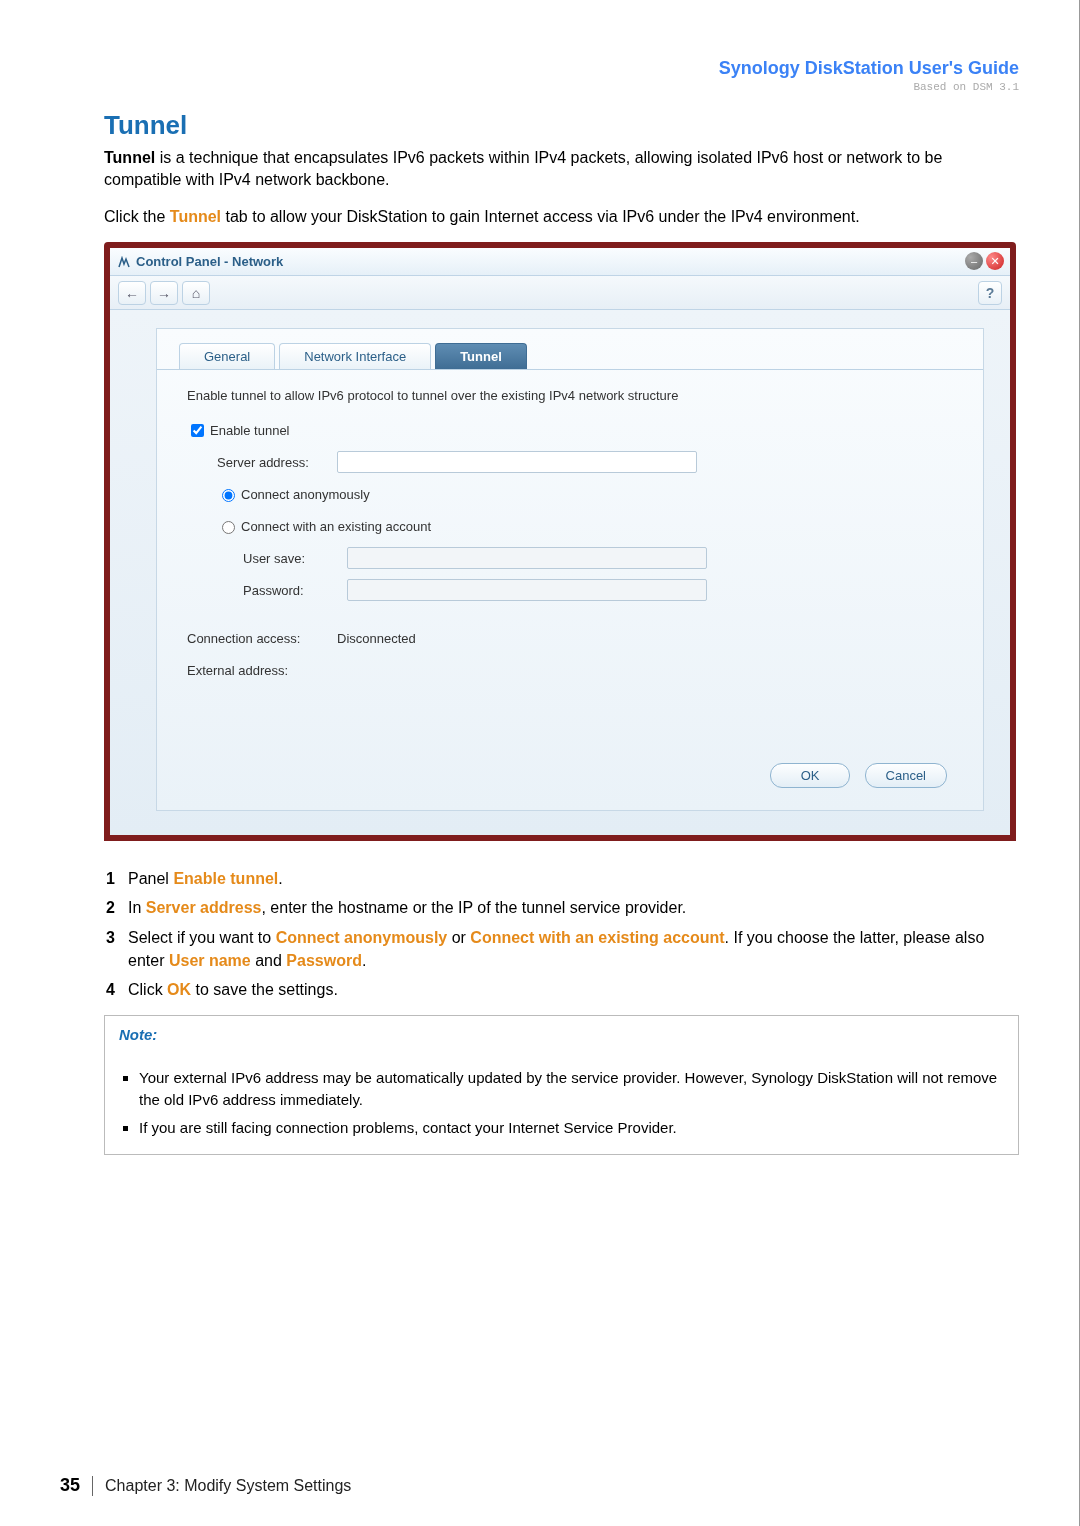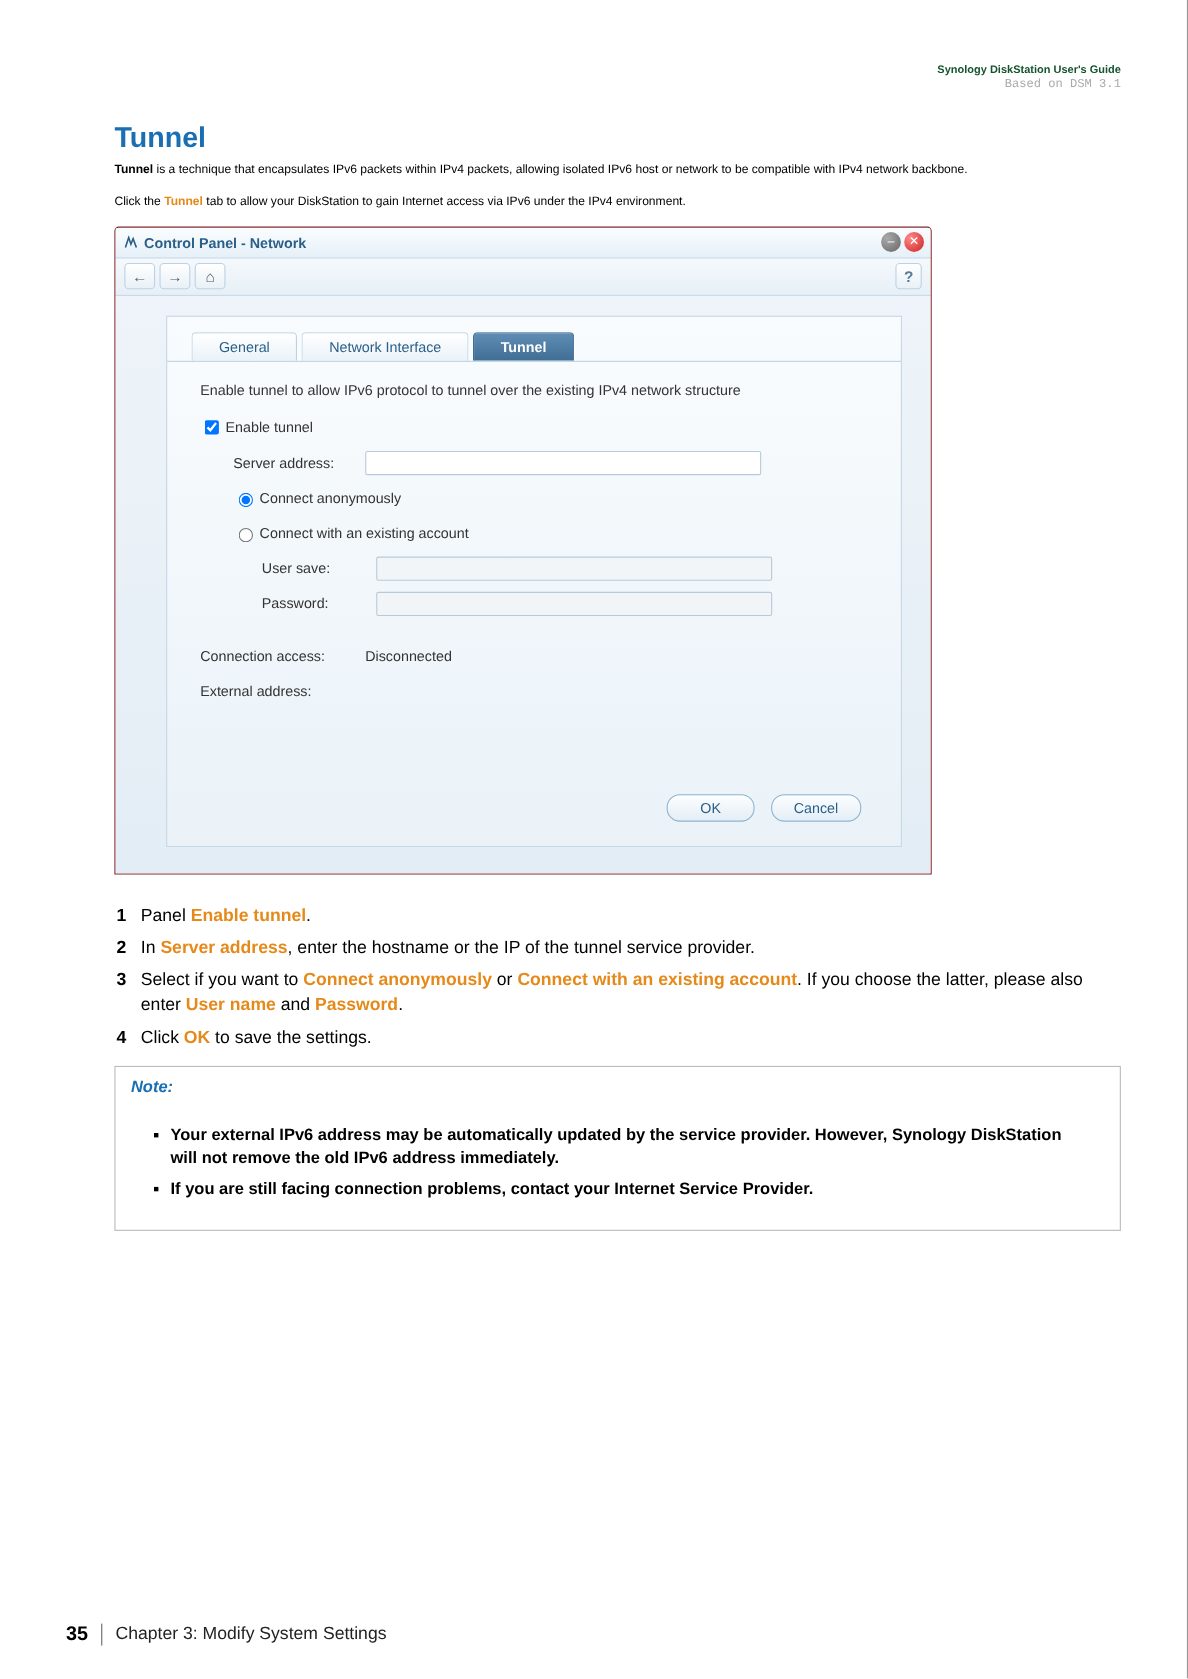--- a/index.html
+++ b/index.html
@@ -16,48 +16,48 @@
     border-right: 1px solid #999;
     min-height: 1526px;
     position: relative;
   }
   .header-right {
     position: absolute;
     top: 58px; right: 60px;
     text-align: right;
   }
   .header-guide {
-    font-size: 10px;
-    font-weight: bold;
-    color: #14532d;
+    font-size: 18px;
+    font-weight: bold;
+    color: #3b82f6;
   }
   .header-sub {
     font-size: 11px;
     color: #aaa;
     margin-top: 2px;
     font-family: Liberation Mono, monospace;
   }
   .content { margin-top: 50px; padding-left: 44px; }
   h1.section {
     color: #1a6fb3;
     font-size: 26px;
     font-weight: bold;
     margin: 0 0 6px 0;
   }
   p.body {
-    font-size: 11px;
+    font-size: 16px;
     line-height: 1.4;
     margin: 0 0 14px 0;
   }
   .kw { color: #e58a1a; font-weight: bold; }
   .kw-bold { font-weight: bold; }
   
   .window {
-    width: 743px;
-    border: 1px solid #7f1d1d;
+    width: 912px;
+    border: 6px solid #7f1d1d;
     border-radius: 4px 4px 0 0;
     background: #fff;
     margin: 10px 0 26px 0;
     overflow: hidden;
   }
   .win-title {
     height: 28px;
     background: linear-gradient(#fafdff,#e6f0f8);
     border-bottom: 1px solid #bfd4e6;
     display: flex;
@@ -181,21 +181,21 @@
     position:absolute; left:0; top:0;
     font-weight: bold;
   }
   .note-box {
     border: 1px solid #bbb;
     padding: 10px 14px 10px 14px;
     margin-top: 8px;
     width: 100%;
   }
   .note-title { color:#1a6fb3; font-style:italic; font-weight:bold; font-size:15px; margin-bottom:24px;}
-  ul.bul { margin:16px; padding-left: 20px; font-weight: bold; }
+  ul.bul { margin:0; padding-left: 20px; }
   ul.bul li { font-size:15px; margin-bottom:6px; list-style-type: square; line-height:1.45;}
   
   .footer {
     position: absolute;
     bottom: 30px;
     left: 60px;
     display:flex; align-items:center; gap:12px;
   }
   .pagenum { font-size:18px; font-weight:bold; }
   .divider { width:1px; height:20px; background:#666; }

